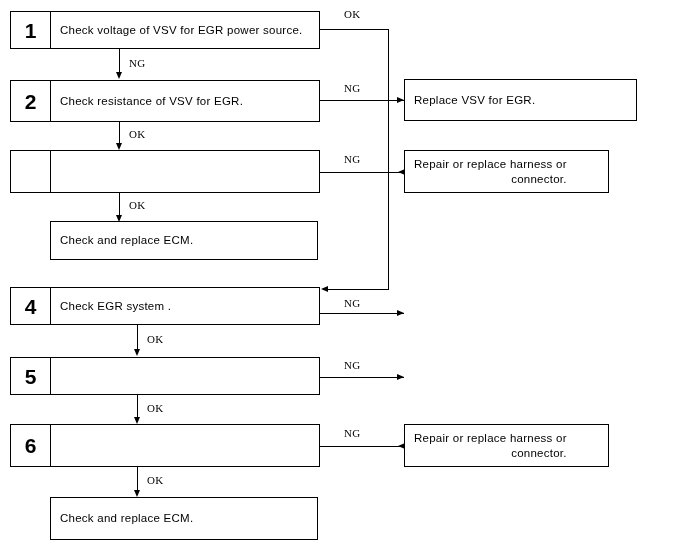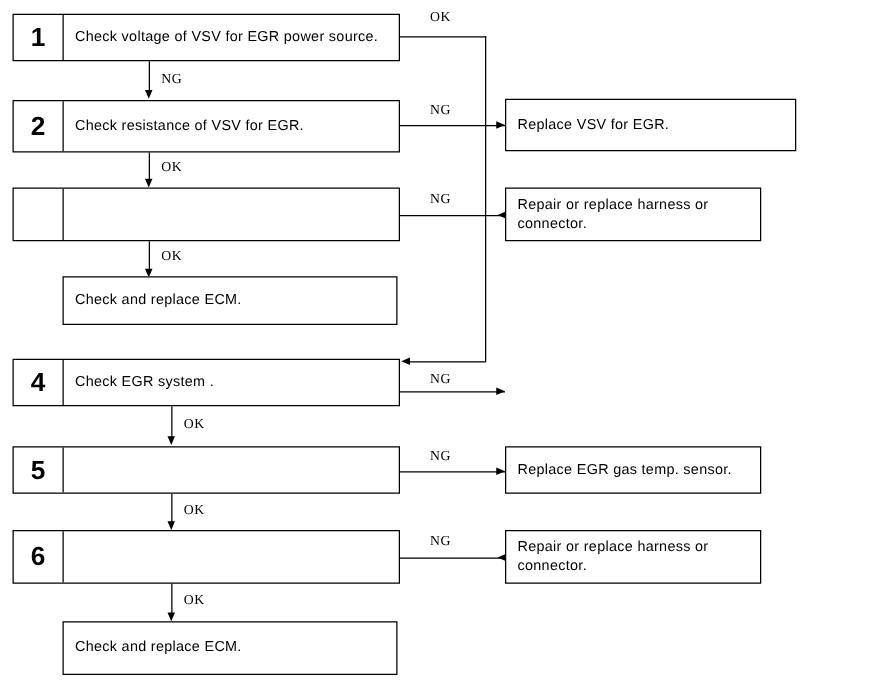--- a/index.html
+++ b/index.html
@@ -45,20 +45,21 @@
     display:flex;
     align-items:center;
     padding-left:9px;
     padding-right:4px;
   }
   .txt{
     font-size:11.5px;
     line-height:15px;
     letter-spacing:0.25px;
     white-space:pre-line;
+    text-align:right;
   }
 
   
   .hline{
     position:absolute;
     height:0;
     border-top:1.4px solid #000;
   }
   .vline{
     position:absolute;
@@ -203,25 +204,20 @@
   </div>
 
   <div class="box" style="left:404px;top:150px;width:205px;height:43px;">
     <div class="txtcell">
       <span class="txt">Repair or replace harness or
 connector.</span>
     </div>
   </div>
 
 
-  <div class="box" style="left:404px;top:357px;width:205px;height:38px;">
-    <div class="txtcell">
-      <span class="txt">Replace EGR gas temp. sensor.</span>
-    </div>
-  </div>
 
   <div class="box" style="left:404px;top:424px;width:205px;height:43px;">
     <div class="txtcell">
       <span class="txt">Repair or replace harness or
 connector.</span>
     </div>
   </div>
 
 </div>
 

